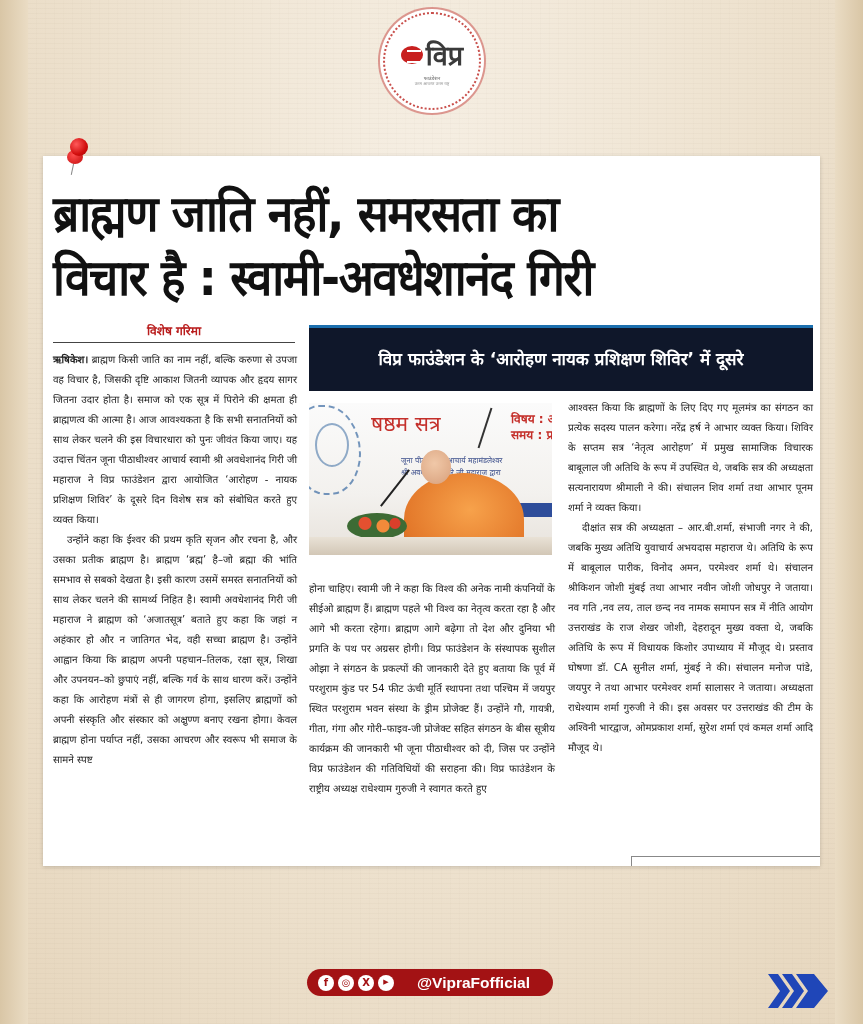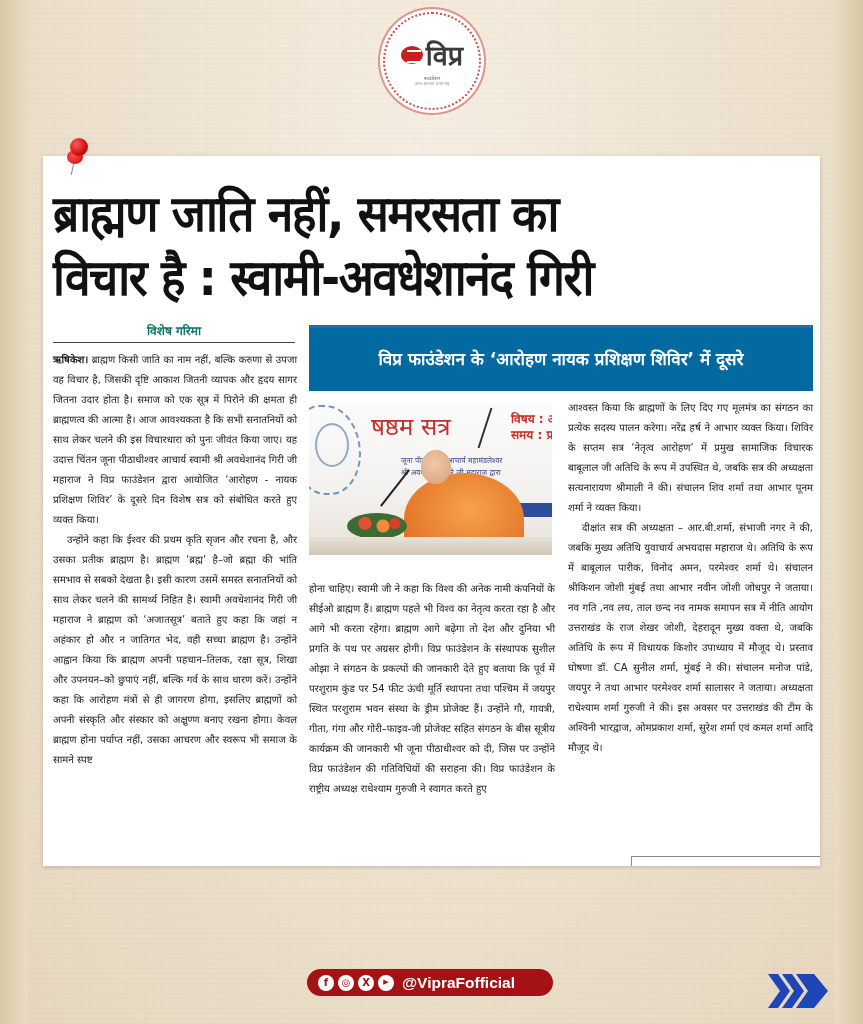--- a/index.html
+++ b/index.html
@@ -70,28 +70,28 @@
 
   .headline {
     position: absolute; left: 10px; top: 26px; width: 760px;
     font-family: "DejaVu Sans", sans-serif; font-weight: bold;
     font-size: 50px; line-height: 64px; color: #111;
     letter-spacing: -1.5px;
     transform: scaleX(0.92); transform-origin: left top;
   }
   .byline {
     position: absolute; left: 0; top: 166px; width: 262px;
-    text-align: center; font-size: 12px; font-weight: bold; color: #0f766e;
+    text-align: center; font-size: 12px; font-weight: bold; color: #b91c1c;
   }
   .byline-rule {
     position: absolute; left: 10px; top: 186px; width: 242px; height: 1px; background: #444;
   }
   .subhead {
     position: absolute; left: 266px; top: 169px; width: 504px; height: 66px;
-    background: #0369a1; color: #fff;
+    background: #0f172a; color: #fff;
     border-top: 3px solid #1b6fae;
     display: flex; flex-direction: column; align-items: center; justify-content: center;
     font-weight: bold; font-size: 17px; line-height: 27px; text-align: center;
   }
 
   .col {
     position: absolute; font-size: 10px; line-height: 20px; color: #222;
     text-align: justify;
   }
   .col p { margin: 0; }
@@ -111,21 +111,21 @@
     position: absolute; left: -14px; top: 2px; width: 66px; height: 90px;
     border: 2px dashed #3b6ba3; border-radius: 40% 60% 50% 50%;
     opacity: 0.7;
   }
   .photo-deco2 {
     position: absolute; left: 6px; top: 20px; width: 34px; height: 44px;
     border: 2px solid #3b6ba3; border-radius: 50%; opacity: 0.55;
   }
   .photo-title {
     position: absolute; left: 62px; top: 6px; font-family: "DejaVu Serif", serif;
-    font-size: 24px; color: #c4302b;
+    font-size: 21px; color: #c4302b;
   }
   .photo-slash {
     position: absolute; left: 175px; top: 4px; width: 2px; height: 42px; background: #333;
     transform: rotate(18deg);
   }
   .photo-topic {
     position: absolute; left: 202px; top: 8px; font-size: 12px; font-weight: bold; color: #c4302b;
     line-height: 16px; white-space: nowrap;
   }
   .photo-small {
@@ -175,21 +175,21 @@
     position: absolute; left: 307px; top: 969px; width: 246px; height: 27px;
     background: #a31214; border-radius: 14px;
     display: flex; align-items: center; padding-left: 11px; gap: 4px;
   }
   .social-icon {
     width: 16px; height: 16px; border-radius: 50%; background: #fff; color: #a31214;
     font-size: 10px; font-weight: bold; display: flex; align-items: center; justify-content: center;
     line-height: 1;
   }
   .handle {
-    color: #fff; font-weight: bold; font-size: 15.5px; margin-left: 4px;
+    color: #fff; font-weight: bold; font-size: 15.5px; margin-left: 19px;
     font-family: "Liberation Sans", sans-serif; white-space: nowrap;
   }
   .next-arrow {
     position: absolute; left: 768px; top: 970px; width: 62px; height: 42px;
   }
 </style>
 </head>
 <body>
 
 <div class="paper-texture"></div>

